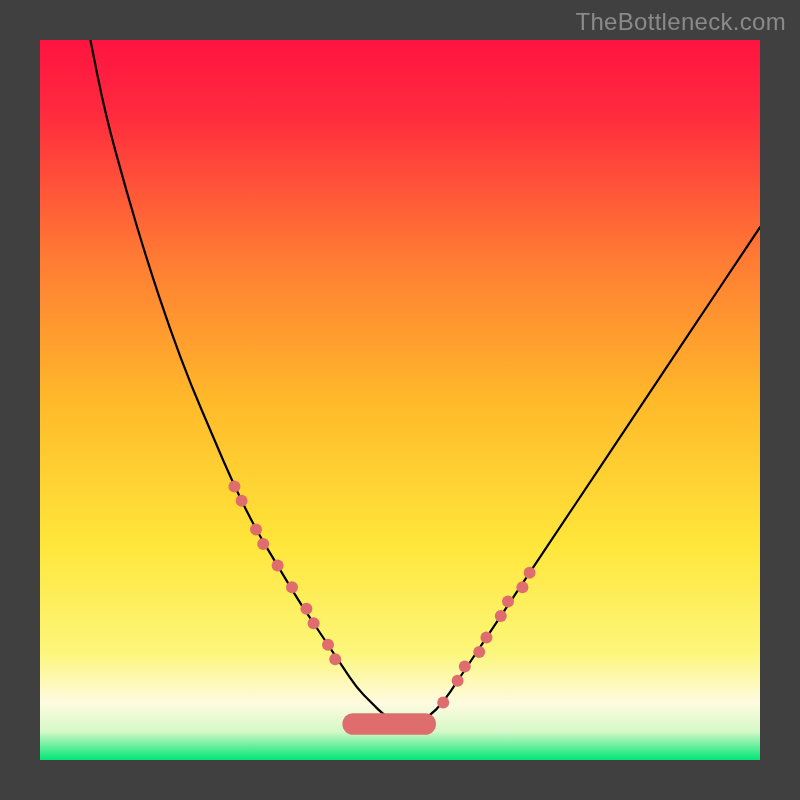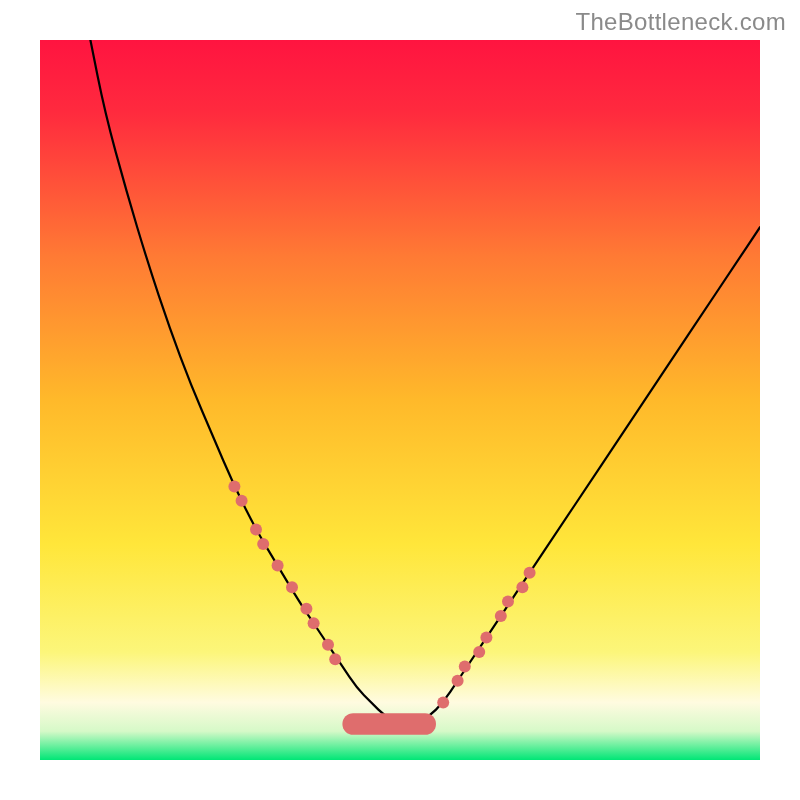--- a/index.html
+++ b/index.html
@@ -10,21 +10,21 @@
     overflow: hidden;
     background: #000;
     font-family: Arial, Helvetica, sans-serif;
   }
   .frame {
     position: absolute;
     left: 0;
     top: 0;
     width: 800px;
     height: 800px;
-    background: #ffffff;
+    background: #404040;
   }
   .plot-area {
     position: absolute;
     left: 40px;
     top: 40px;
     width: 720px;
     height: 720px;
   }
   .watermark {
     position: absolute;

